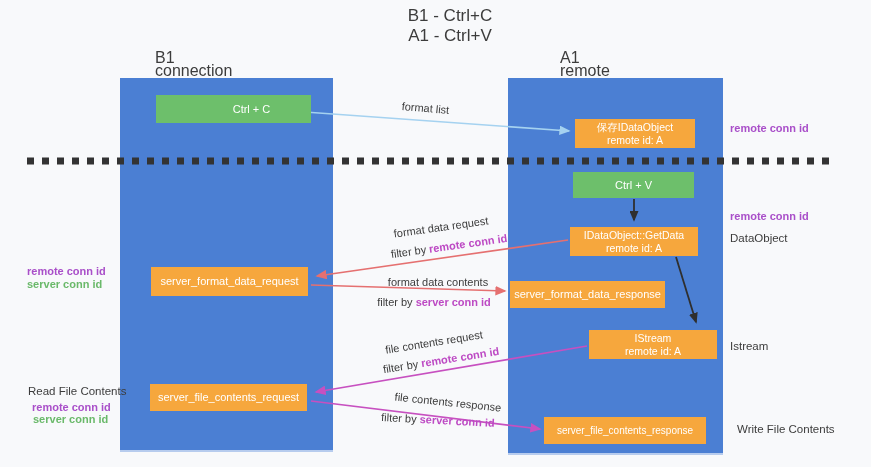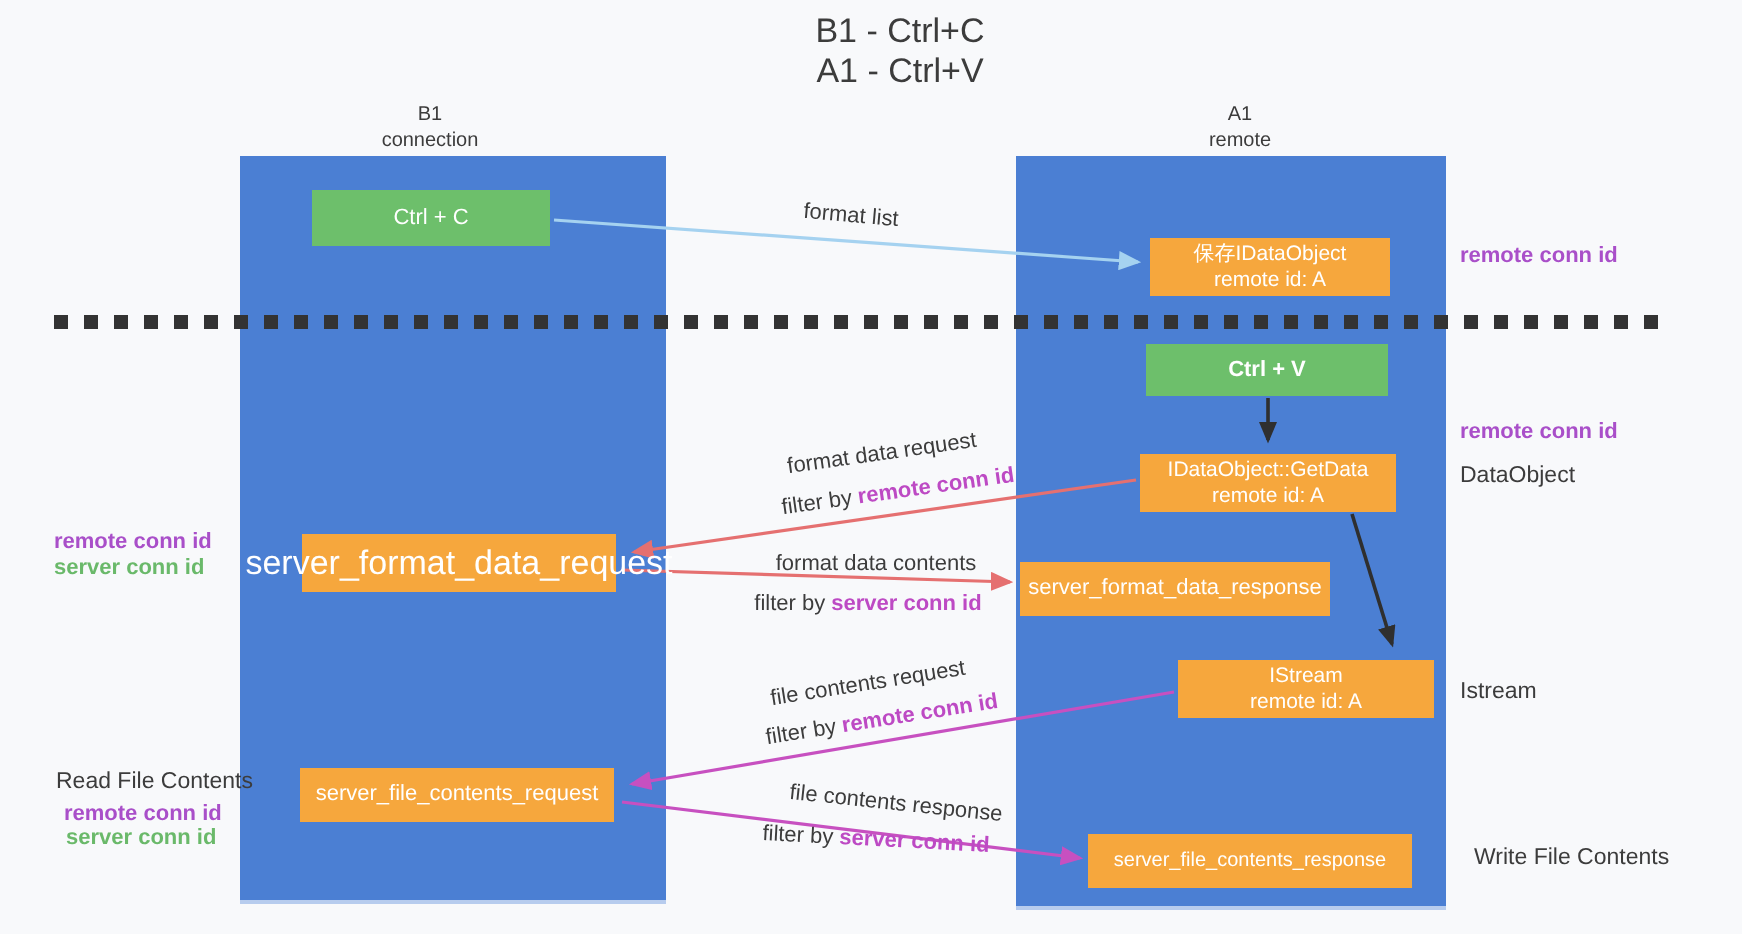--- a/index.html
+++ b/index.html
@@ -22,22 +22,22 @@
     z-index:3;
   }
   .node.green{background:#6dbf6b;font-size:11px;}
   .node.orange{background:#f6a73d;font-size:10.5px;line-height:13px;}
   .node .ln{display:block;}
   .title{
     position:absolute;left:330px;top:6px;width:240px;
     text-align:center;font-size:17px;line-height:20px;color:#3c3c3c;z-index:3;
   }
   .lane-header{
-    position:absolute;width:120px;text-align:center;
-    font-size:10px;line-height:13px;color:#3c3c3c;z-index:3;
+    position:absolute;width:120px;
+    font-size:16px;line-height:13px;color:#3c3c3c;z-index:3;
   }
   .arrow-label{
     position:absolute;font-size:11px;color:#3c3c3c;
     text-align:center;white-space:nowrap;z-index:4;
   }
   .side-label{
     position:absolute;font-size:11.5px;color:#3c3c3c;
     white-space:nowrap;z-index:4;
   }
   .purple{color:#a94fc9;font-weight:bold;font-size:11px;}
@@ -94,44 +94,44 @@
 
     <line x1="568" y1="240" x2="317" y2="276" stroke="#e57070" stroke-width="1.6" marker-end="url(#mk-red)"></line>
 
     <line x1="311" y1="285" x2="505" y2="291" stroke="#e57070" stroke-width="1.6" marker-end="url(#mk-red)"></line>
 
     <line x1="587" y1="346" x2="316" y2="392" stroke="#c750c0" stroke-width="1.6" marker-end="url(#mk-magenta)"></line>
 
     <line x1="311" y1="401" x2="540" y2="429" stroke="#c750c0" stroke-width="1.6" marker-end="url(#mk-magenta)"></line>
   </svg>
 
-  <div class="node green" style="left:156px;top:95px;width:119px;height:28px;">
+  <div class="node green" style="left:156px;top:95px;width:119px;height:28px;padding-left:36px;">
     <span>Ctrl + C</span>
   </div>
 
   <div class="node orange" style="left:575px;top:119px;width:120px;height:29px;text-align:right;">
     <span class="ln">保存IDataObject</span>
     <span class="ln">remote id: A</span>
   </div>
 
-  <div class="node green" style="left:573px;top:172px;width:121px;height:26px;font-weight:bold;">
+  <div class="node green" style="left:573px;top:172px;width:121px;height:26px;">
     <span>Ctrl + V</span>
   </div>
 
   <div class="node orange" style="left:570px;top:227px;width:128px;height:29px;">
     <span class="ln">IDataObject::GetData</span>
     <span class="ln">remote id: A</span>
   </div>
 
   <div class="node orange" style="left:589px;top:330px;width:128px;height:29px;">
     <span class="ln">IStream</span>
     <span class="ln">remote id: A</span>
   </div>
 
-  <div class="node orange" style="left:151px;top:267px;width:157px;height:29px;font-size:17px;">
+  <div class="node orange" style="left:151px;top:267px;width:157px;height:29px;font-size:11px;">
     <span>server_format_data_request</span>
   </div>
 
   <div class="node orange" style="left:510px;top:281px;width:155px;height:27px;font-size:11px;">
     <span>server_format_data_response</span>
   </div>
 
   <div class="node orange" style="left:150px;top:384px;width:157px;height:27px;font-size:11px;">
     <span>server_file_contents_request</span>
   </div>

